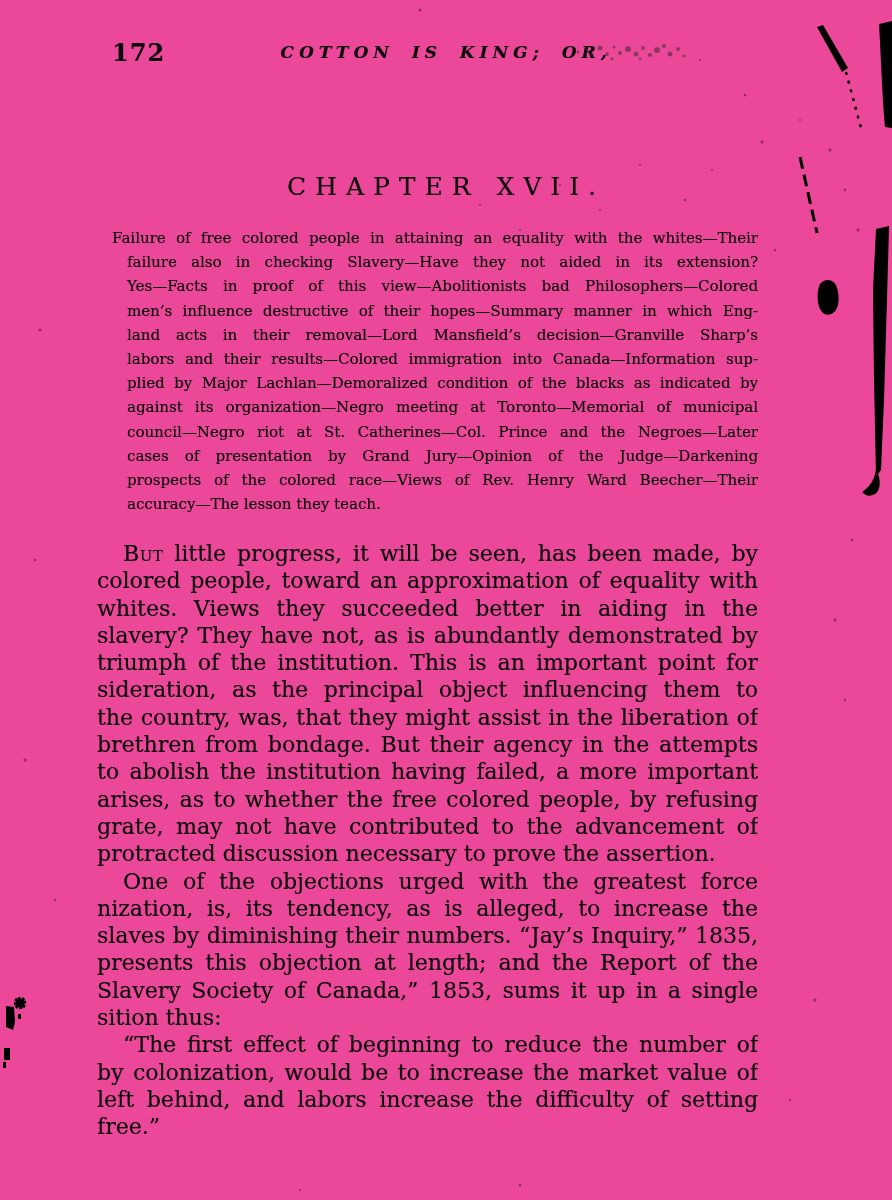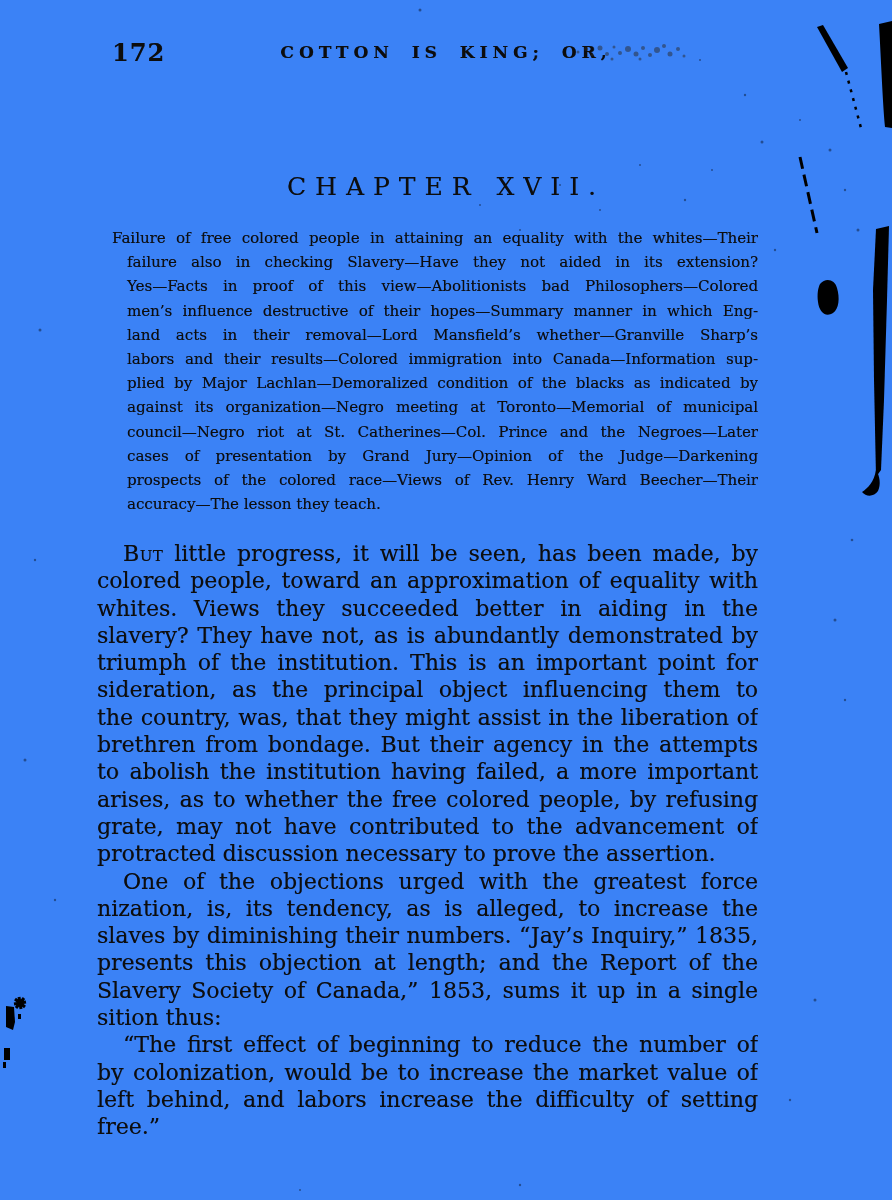--- a/index.html
+++ b/index.html
@@ -1,28 +1,28 @@
 <!DOCTYPE html>
 <html><head>
 <meta charset="utf-8">
 <style>
   html,body { margin:0; padding:0; background:#e8e8e8; }
   .page {
     position:relative; width:892px; height:1200px; margin:0 auto;
-    background:#3b82f6; color:#0d0d0d; overflow:hidden;
+    background:#ec4899; color:#0d0d0d; overflow:hidden;
     font-family:"DejaVu Serif","Liberation Serif",serif;
     text-shadow:0.3px 0.3px 0 rgba(0,0,0,0.45);
   }
   .pagenum {
     position:absolute; left:112px; top:38px;
     font-size:24px; font-weight:bold; letter-spacing:1px;
   }
   .running-title {
     position:absolute; left:0; top:42px; width:100%; text-align:center;
-    font-size:17px; font-weight:700; letter-spacing:5px; word-spacing:7px;
+    font-size:17px; font-weight:700; letter-spacing:5px; word-spacing:7px;font-style:italic;
   }
   .chapter {
     position:absolute; left:0; top:172px; width:100%; text-align:center;
     font-size:25px; font-weight:400; letter-spacing:9px; margin:0;
   }
   .summary {
     position:absolute; left:112px; top:226px; width:646px;
     font-size:15px; line-height:24.2px;
   }
   .sline { height:24.2px; overflow:hidden; }
@@ -46,21 +46,21 @@
   <span class="pagenum">172</span>
   <div class="running-title">COTTON IS KING; OR,</div>
 
   <h1 class="chapter">CHAPTER XVII.</h1>
 
   <div class="summary">
     <div class="sline j">Failure of free colored people in attaining an equality with the whites—Their</div>
     <div class="sline j hang">failure also in checking Slavery—Have they not aided in its extension?</div>
     <div class="sline j hang">Yes—Facts in proof of this view—Abolitionists bad Philosophers—Colored</div>
     <div class="sline j hang">men’s influence destructive of their hopes—Summary manner in which Eng-</div>
-    <div class="sline j hang">land acts in their removal—Lord Mansfield’s whether—Granville Sharp’s</div>
+    <div class="sline j hang">land acts in their removal—Lord Mansfield’s decision—Granville Sharp’s</div>
     <div class="sline j hang">labors and their results—Colored immigration into Canada—Information sup-</div>
     <div class="sline j hang">plied by Major Lachlan—Demoralized condition of the blacks as indicated by</div>
     <div class="sline j hang">against its organization—Negro meeting at Toronto—Memorial of municipal</div>
     <div class="sline j hang">council—Negro riot at St. Catherines—Col. Prince and the Negroes—Later</div>
     <div class="sline j hang">cases of presentation by Grand Jury—Opinion of the Judge—Darkening</div>
     <div class="sline j hang">prospects of the colored race—Views of Rev. Henry Ward Beecher—Their</div>
     <div class="sline j hang last">accuracy—The lesson they teach.</div>
   </div>
 
   <div class="bodytext">

